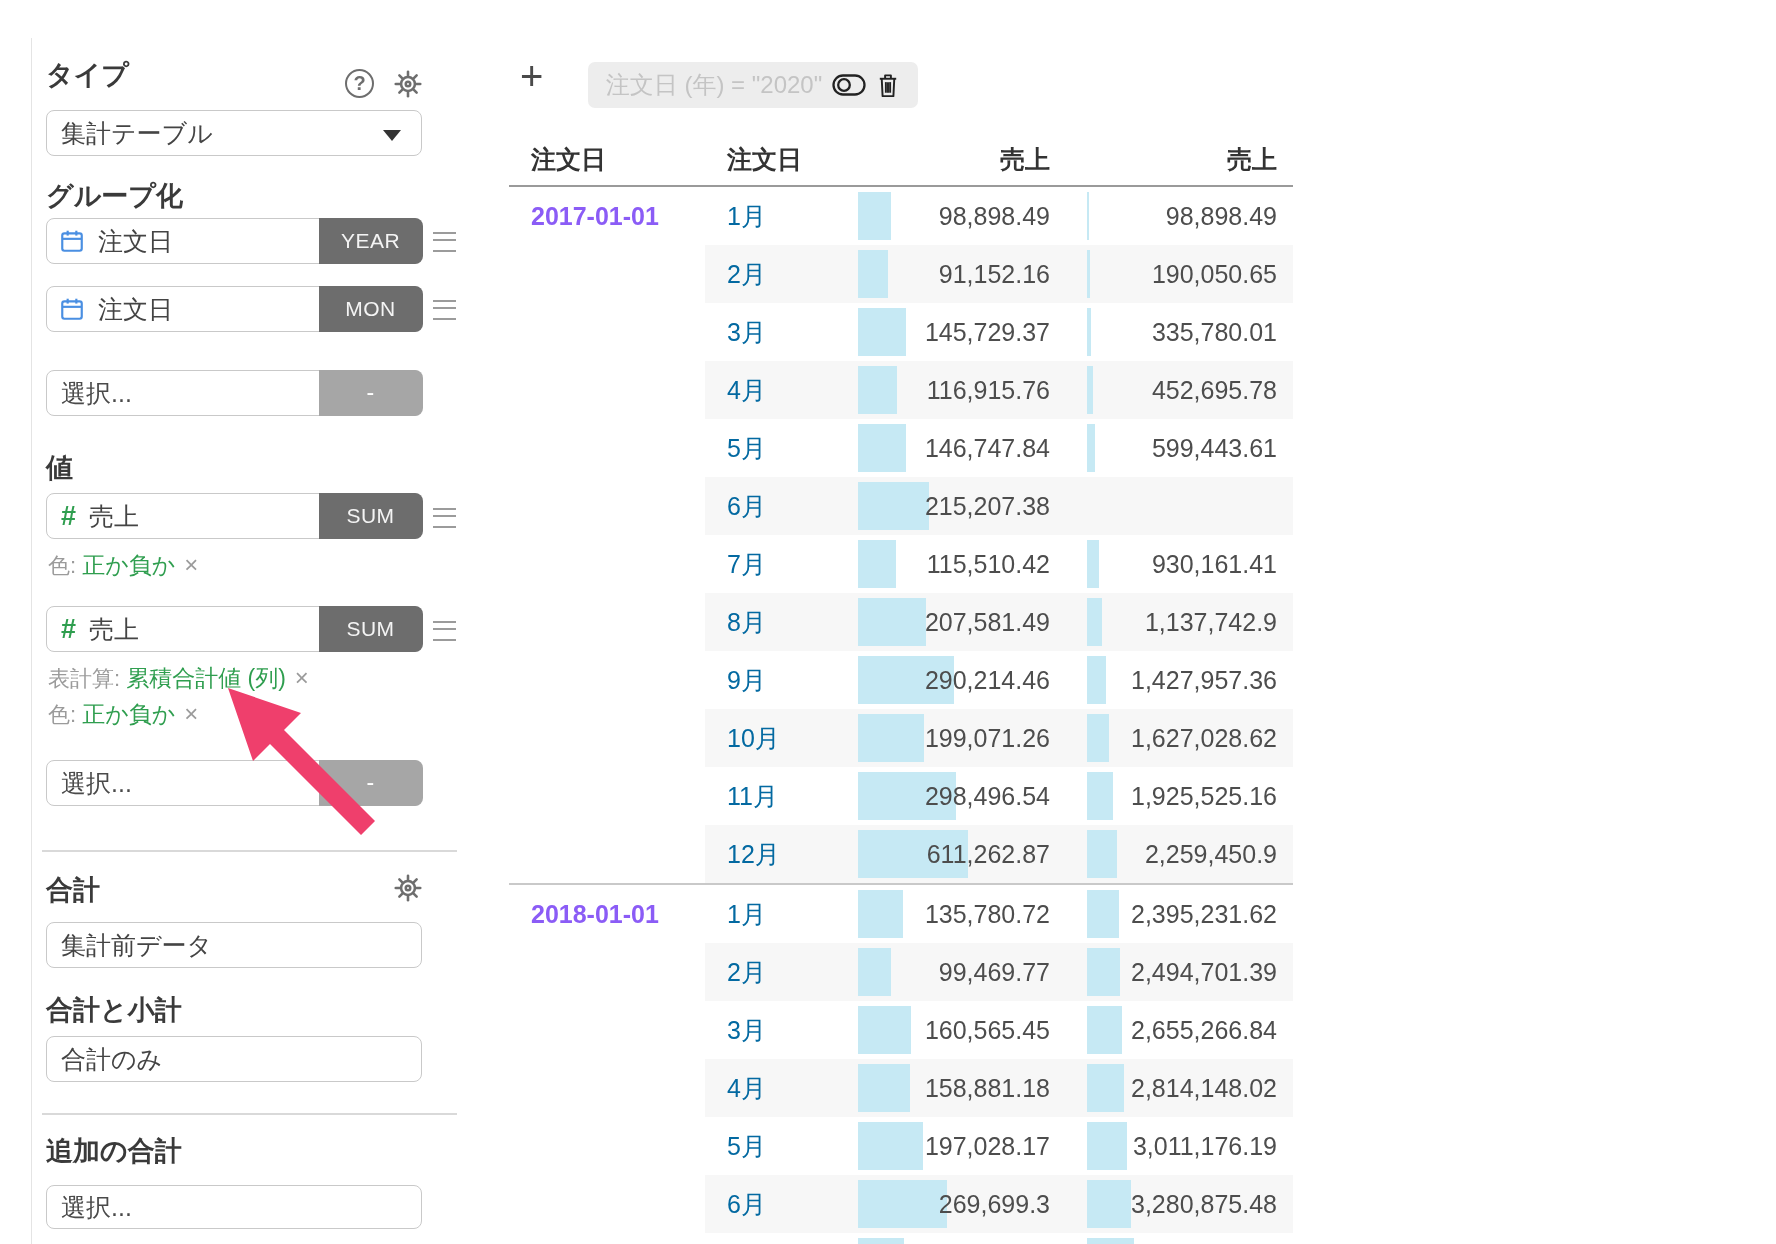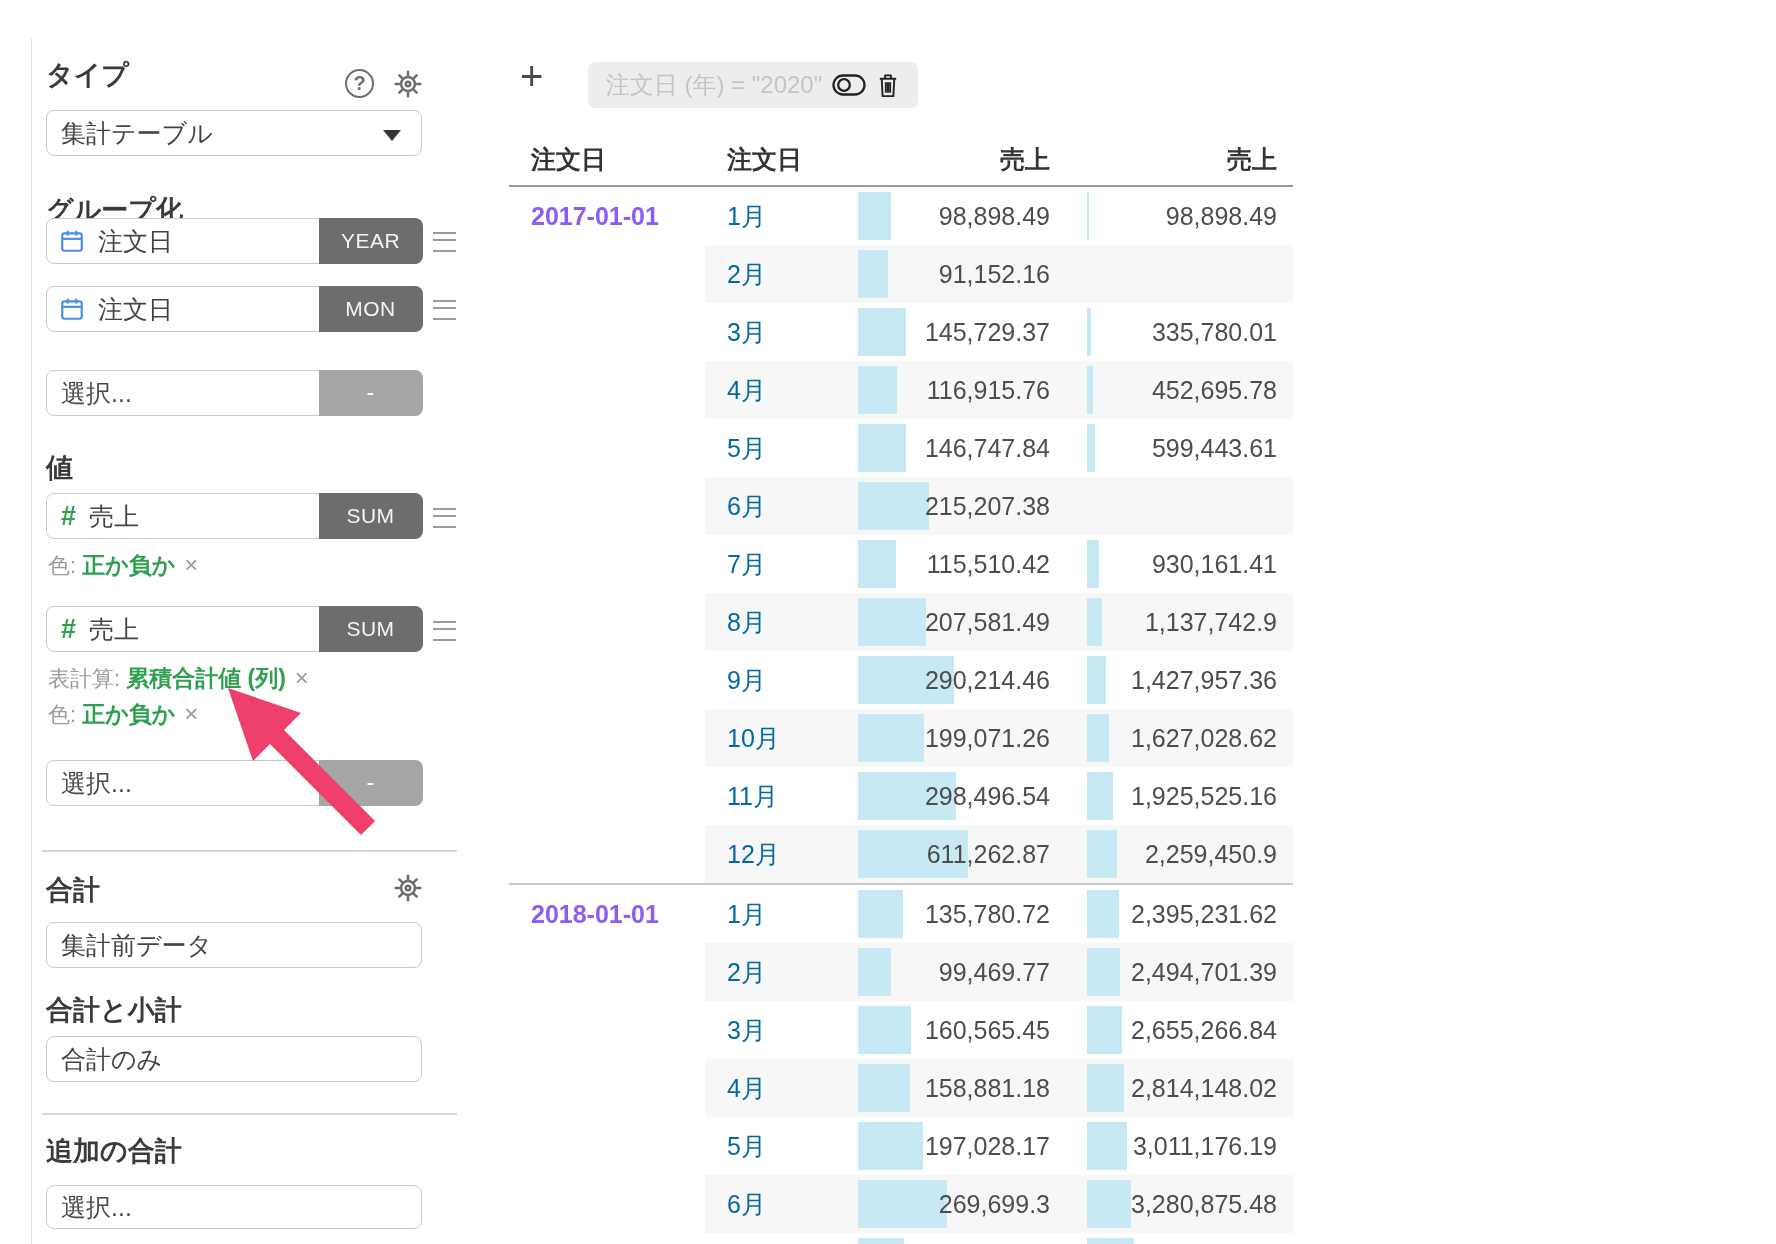--- a/index.html
+++ b/index.html
@@ -3,21 +3,21 @@
 <meta charset="utf-8">
 <style>
   html,body{margin:0;padding:0;}
   body{width:1776px;height:1244px;overflow:hidden;background:#fff;
        font-family:"Liberation Sans","DejaVu Sans",sans-serif;color:#333;}
   #app{position:relative;width:1776px;height:1244px;}
 
   
   .side-border{position:absolute;left:31px;top:38px;width:1px;height:1206px;background:#e4e4e4;}
   .s-head{position:absolute;left:46px;font-size:27px;font-weight:bold;color:#3a3a3a;white-space:nowrap;}
-  .h-type{top:57px;} .h-group{top:192px;font-family:Liberation Serif, serif;} .h-value{top:450px;}
+  .h-type{top:57px;} .h-group{top:178px;font-family:Liberation Serif, serif;} .h-value{top:450px;}
   .h-total{top:872px;} .h-subtotal{top:992px;} .h-extra{top:1133px;}
 
   .help-icon{position:absolute;left:345px;top:69px;width:29px;height:29px;border:2.4px solid #6e6e6e;
     border-radius:50%;color:#6e6e6e;font-size:20px;font-weight:bold;display:flex;align-items:center;justify-content:center;box-sizing:border-box;}
   .gear{position:absolute;width:32px;height:32px;}
   .gear-type{left:392px;top:68px;} .gear-total{left:392px;top:872px;}
 
   .sbox{position:absolute;left:46px;width:376px;height:46px;background:#fff;border:1.5px solid #c9c9c9;
     border-radius:8px;box-sizing:border-box;font-size:25px;color:#444;display:flex;align-items:center;}
   .sbox .txt{margin-left:14px;white-space:nowrap;}
@@ -34,21 +34,21 @@
   .hash{margin-left:14px;color:#2f9e4f;font-size:27px;font-weight:bold;}
   .sbox .lbl{margin-left:13px;white-space:nowrap;}
   .sel-txt{margin-left:14px;color:#4a4a4a;}
 
   .drag{position:absolute;left:433px;width:23px;height:16px;border-top:2.4px solid #9b9b9b;
     border-bottom:2.4px solid #9b9b9b;}
   .drag::after{content:"";display:block;margin-top:4.8px;height:2.4px;background:#9b9b9b;}
   .d1{top:232px;} .d2{top:300px;} .d3{top:508px;} .d4{top:621px;}
 
   .ann{position:absolute;left:48px;font-size:22px;color:#9b9b9b;white-space:nowrap;}
-  .ann .link{color:#2f9e4f;font-weight:bold;font-size:23px;margin-left:6px;}
+  .ann .link{color:#2f9e4f;font-weight:normal;font-size:23px;margin-left:6px;}
   .ann .x{color:#9b9b9b;font-size:24px;margin-left:9px;}
   .ann1{top:550px;} .ann2{top:663px;} .ann3{top:699px;}
 
   .divider{position:absolute;left:42px;width:415px;height:1.5px;background:#d9d9d9;}
   .dv1{top:850px;} .dv2{top:1113px;}
 
   .arrow-layer{position:absolute;left:0;top:0;width:480px;height:900px;pointer-events:none;}
 
   
   .plus{position:absolute;left:520px;top:54px;font-size:40px;font-weight:300;color:#4a4a4a;}
@@ -258,20 +258,24 @@
                 <span class="bar" style="width: 2px;"></span>
                 <span class="numv">98,898.49</span>
               </div>
             </div>
             <div class="trow striped">
               <div class="c-month">2月</div>
               <div class="c-val">
                 <span class="bar" style="width: 30px;"></span>
                 <span class="numv">91,152.16</span>
               </div>
+              <div class="c-cum">
+                <span class="bar" style="width: 3px;"></span>
+                <span class="numv">190,050.65</span>
+              </div>
             </div>
             <div class="trow">
               <div class="c-month">3月</div>
               <div class="c-val">
                 <span class="bar" style="width: 48px;"></span>
                 <span class="numv">145,729.37</span>
               </div>
               <div class="c-cum">
                 <span class="bar" style="width: 4px;"></span>
                 <span class="numv">335,780.01</span>

